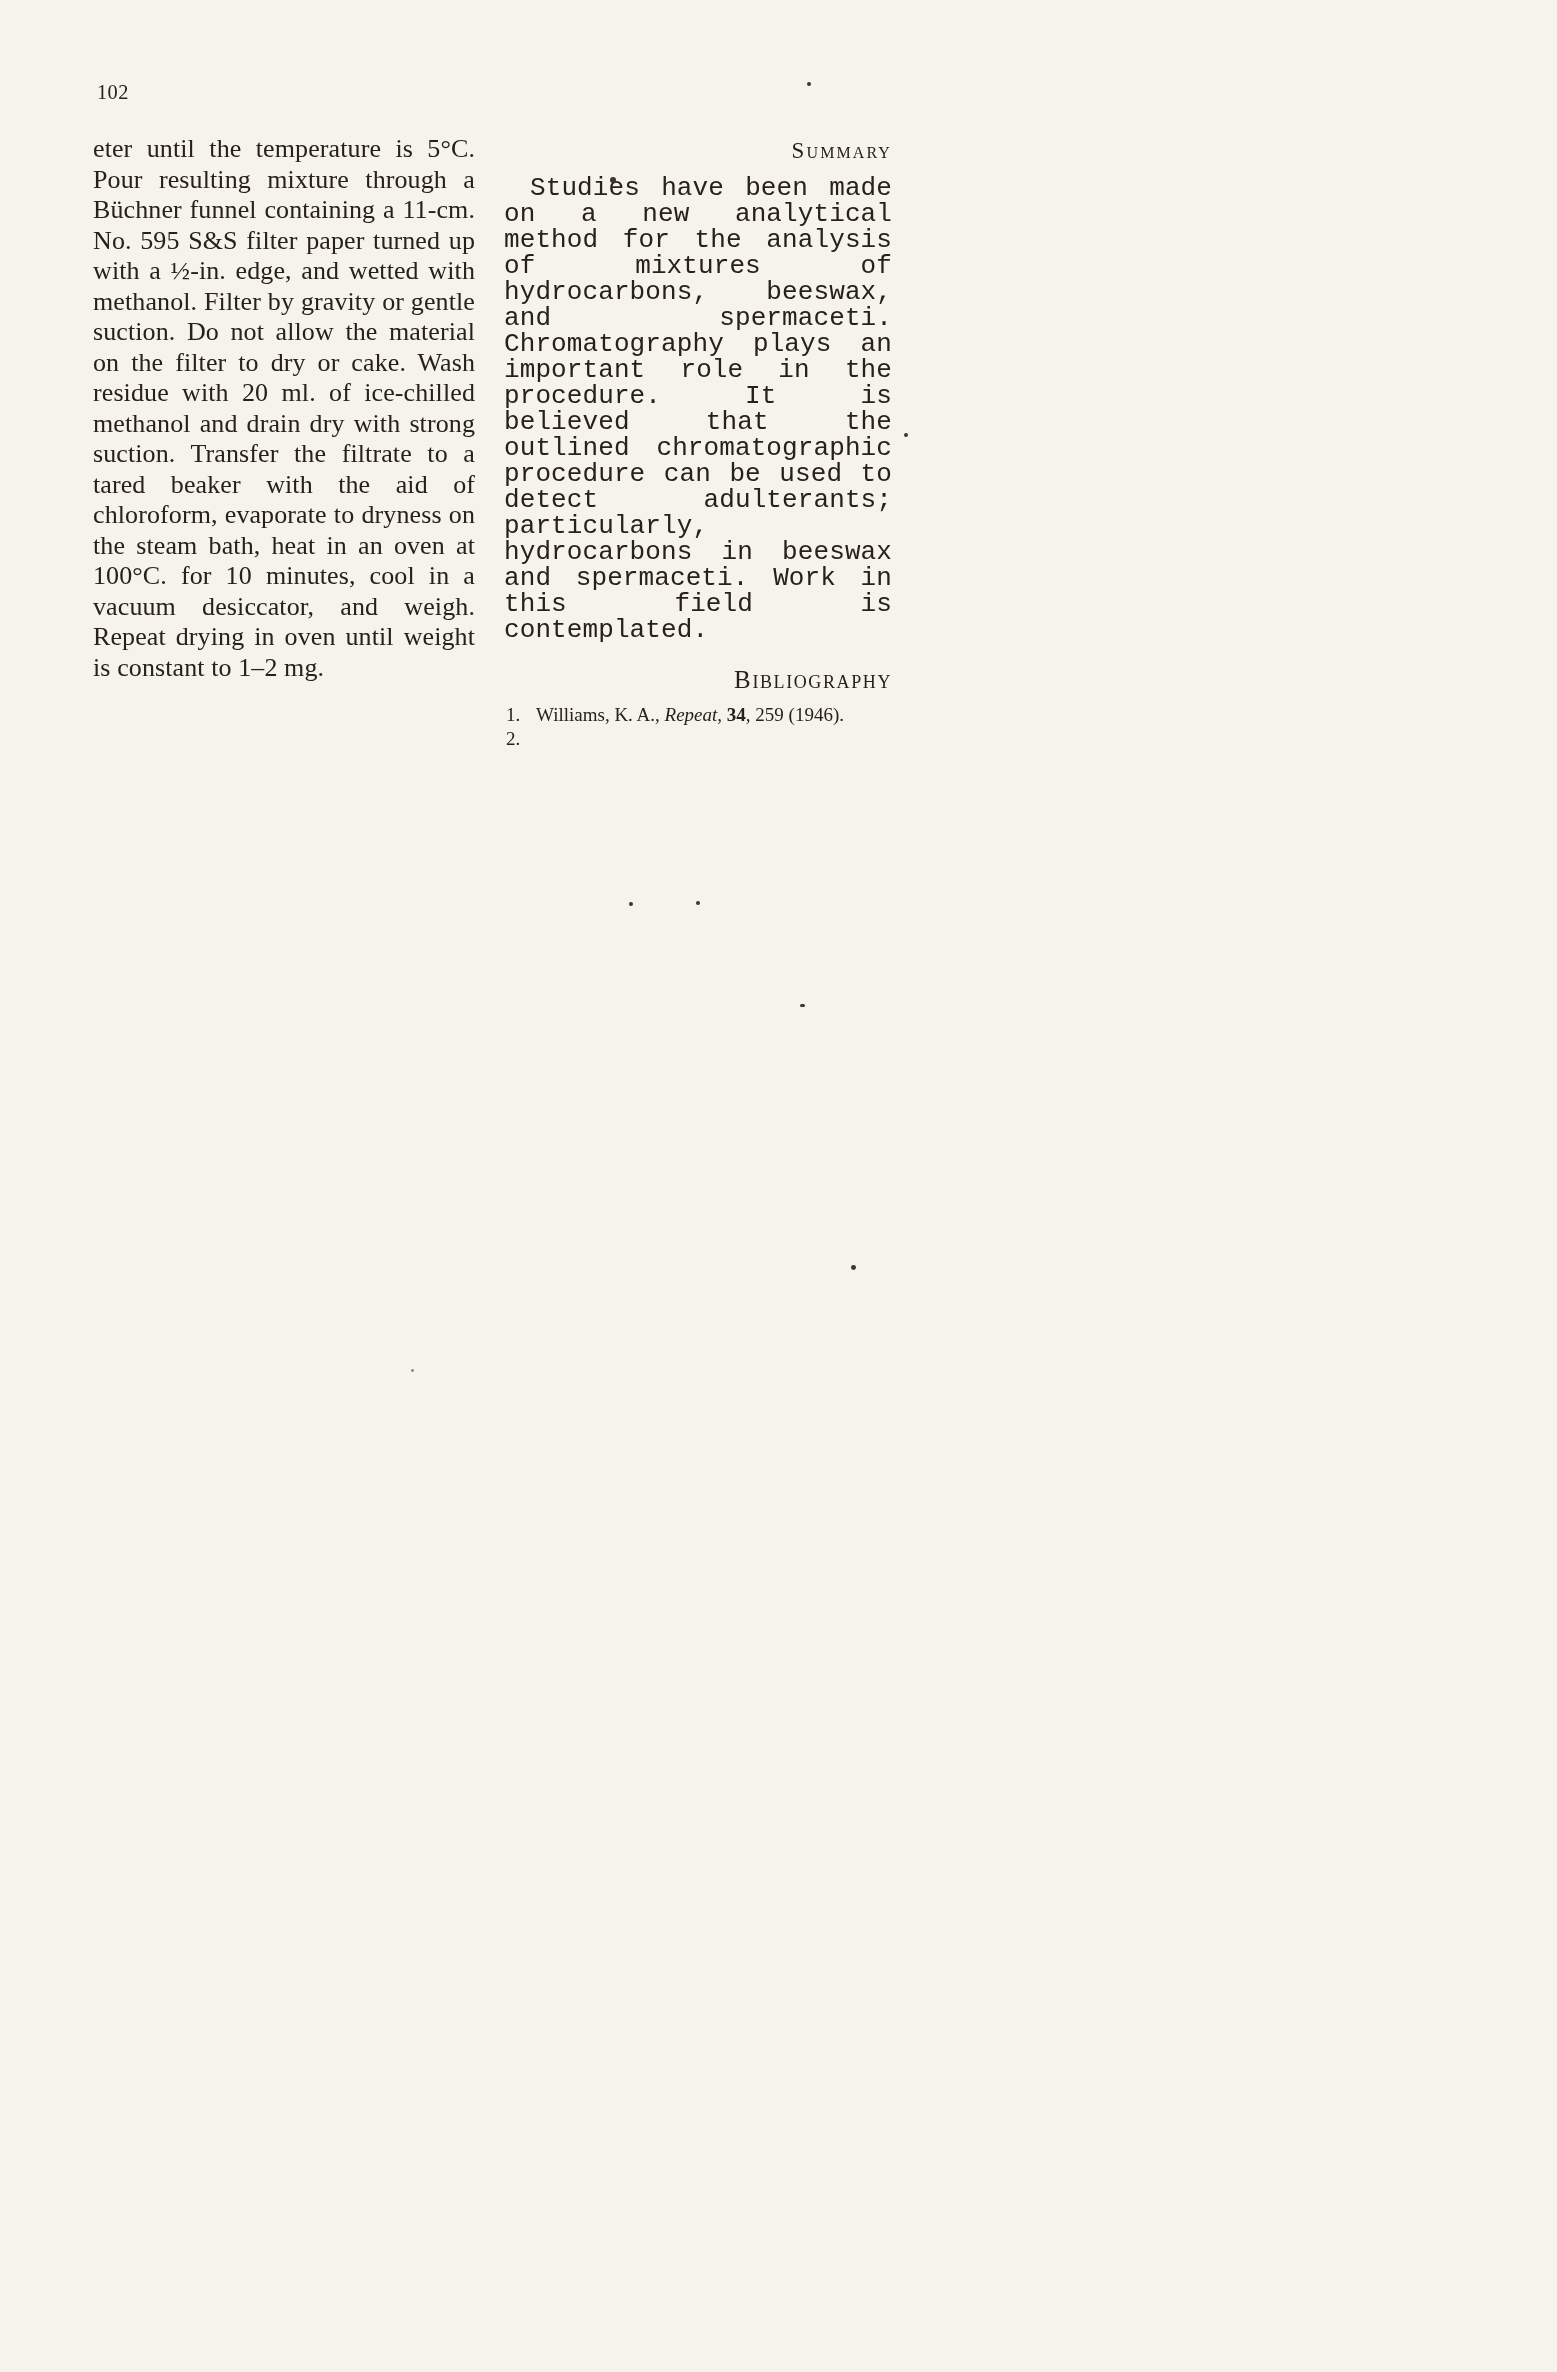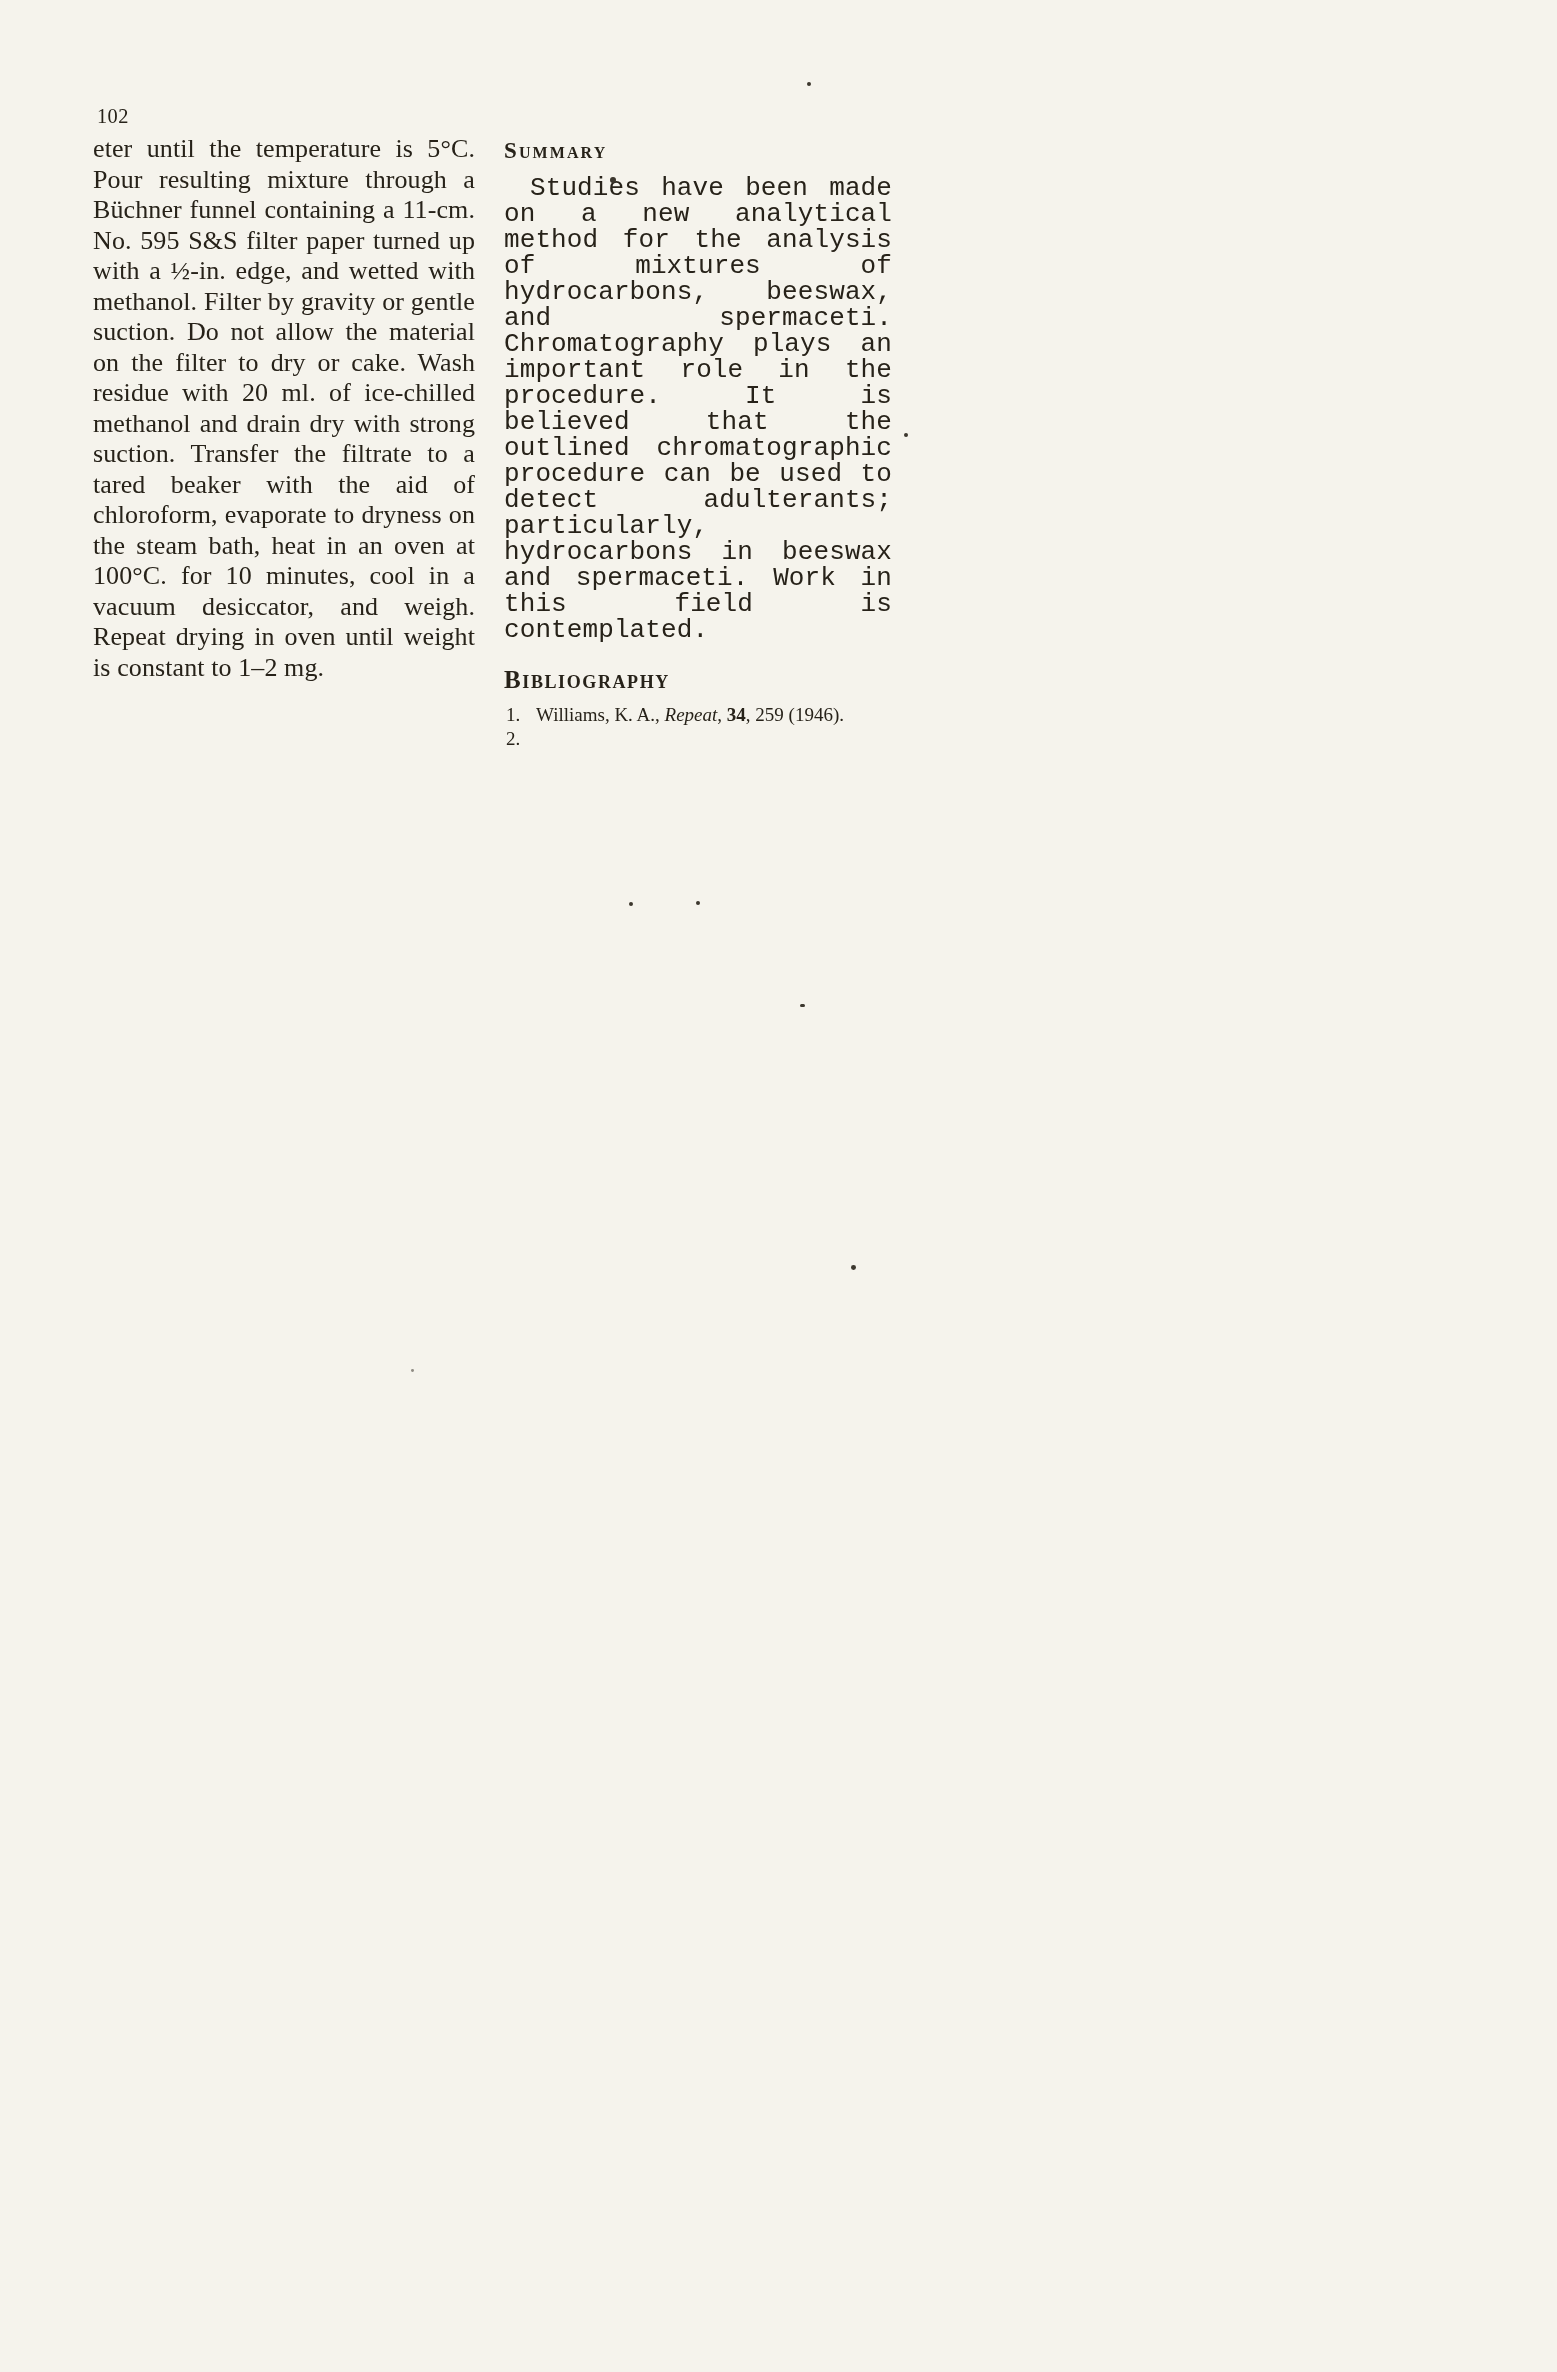--- a/index.html
+++ b/index.html
@@ -9,21 +9,21 @@
     background: #f5f3ec;
     font-family: "Liberation Serif", "DejaVu Serif", serif;
     color: #272219;
     position: relative;
     overflow: hidden;
   }
   .sheet { position: absolute; inset: 0; }
 
   .page-header {
     position: absolute;
-    top: 101px;
+    top: 77px;
     left: 93px;
     width: 800px;
     height: 31px;
   }
   .page-number {
     position: absolute;
     left: 3.9px;
     top: 3.9px;
     font-size: 20.4px;
     letter-spacing: 0.5px;
@@ -51,22 +51,22 @@
     font-size: 26px;
     line-height: 30.5px;
     text-align: justify;
     letter-spacing: 0.1px;
   }
   .col-right .body-text { line-height: 26px; font-family: Liberation Mono, monospace; }
   .indented { text-indent: 26px; }
 
   .section-heading {
     margin: 0;
-    font-weight: 700;
-    text-align: left;
+    font-weight: 400;
+    text-align: right;
     font-variant: small-caps;
   }
   .summary-heading {
     font-size: 23px;
     letter-spacing: 2.1px;
     margin: 3.9px 0 11.6px;
   }
   .bibliography-heading {
     font-size: 25px;
     letter-spacing: 1.6px;

